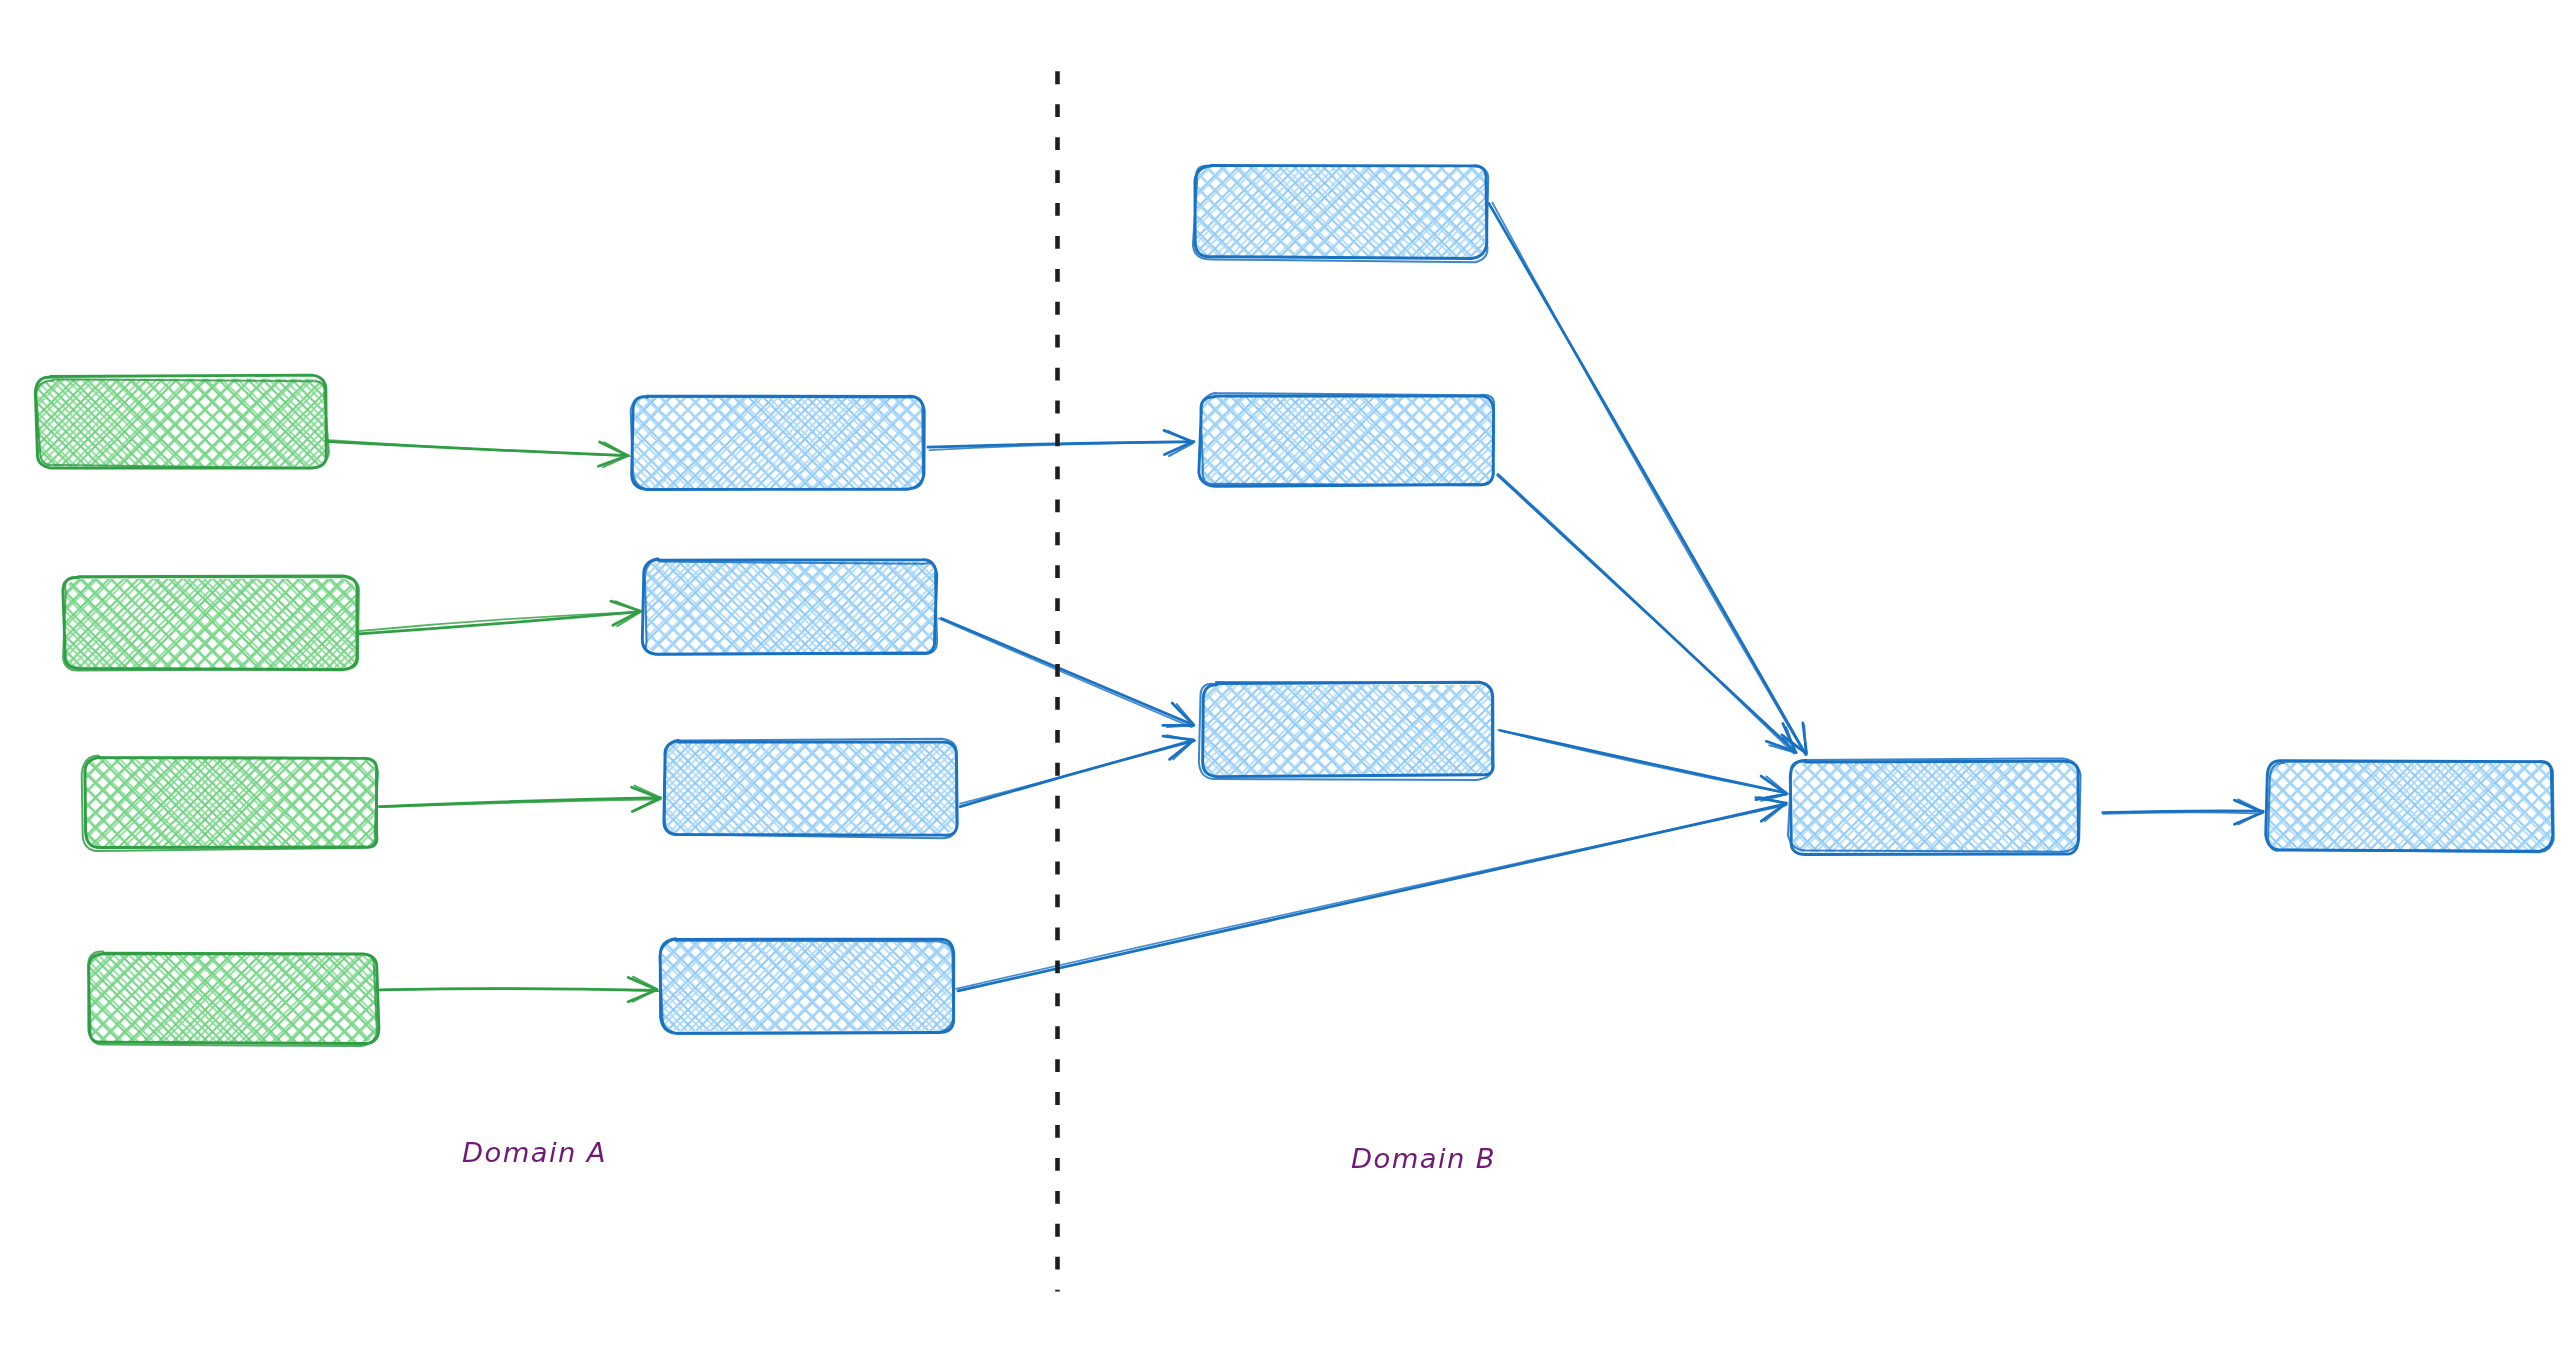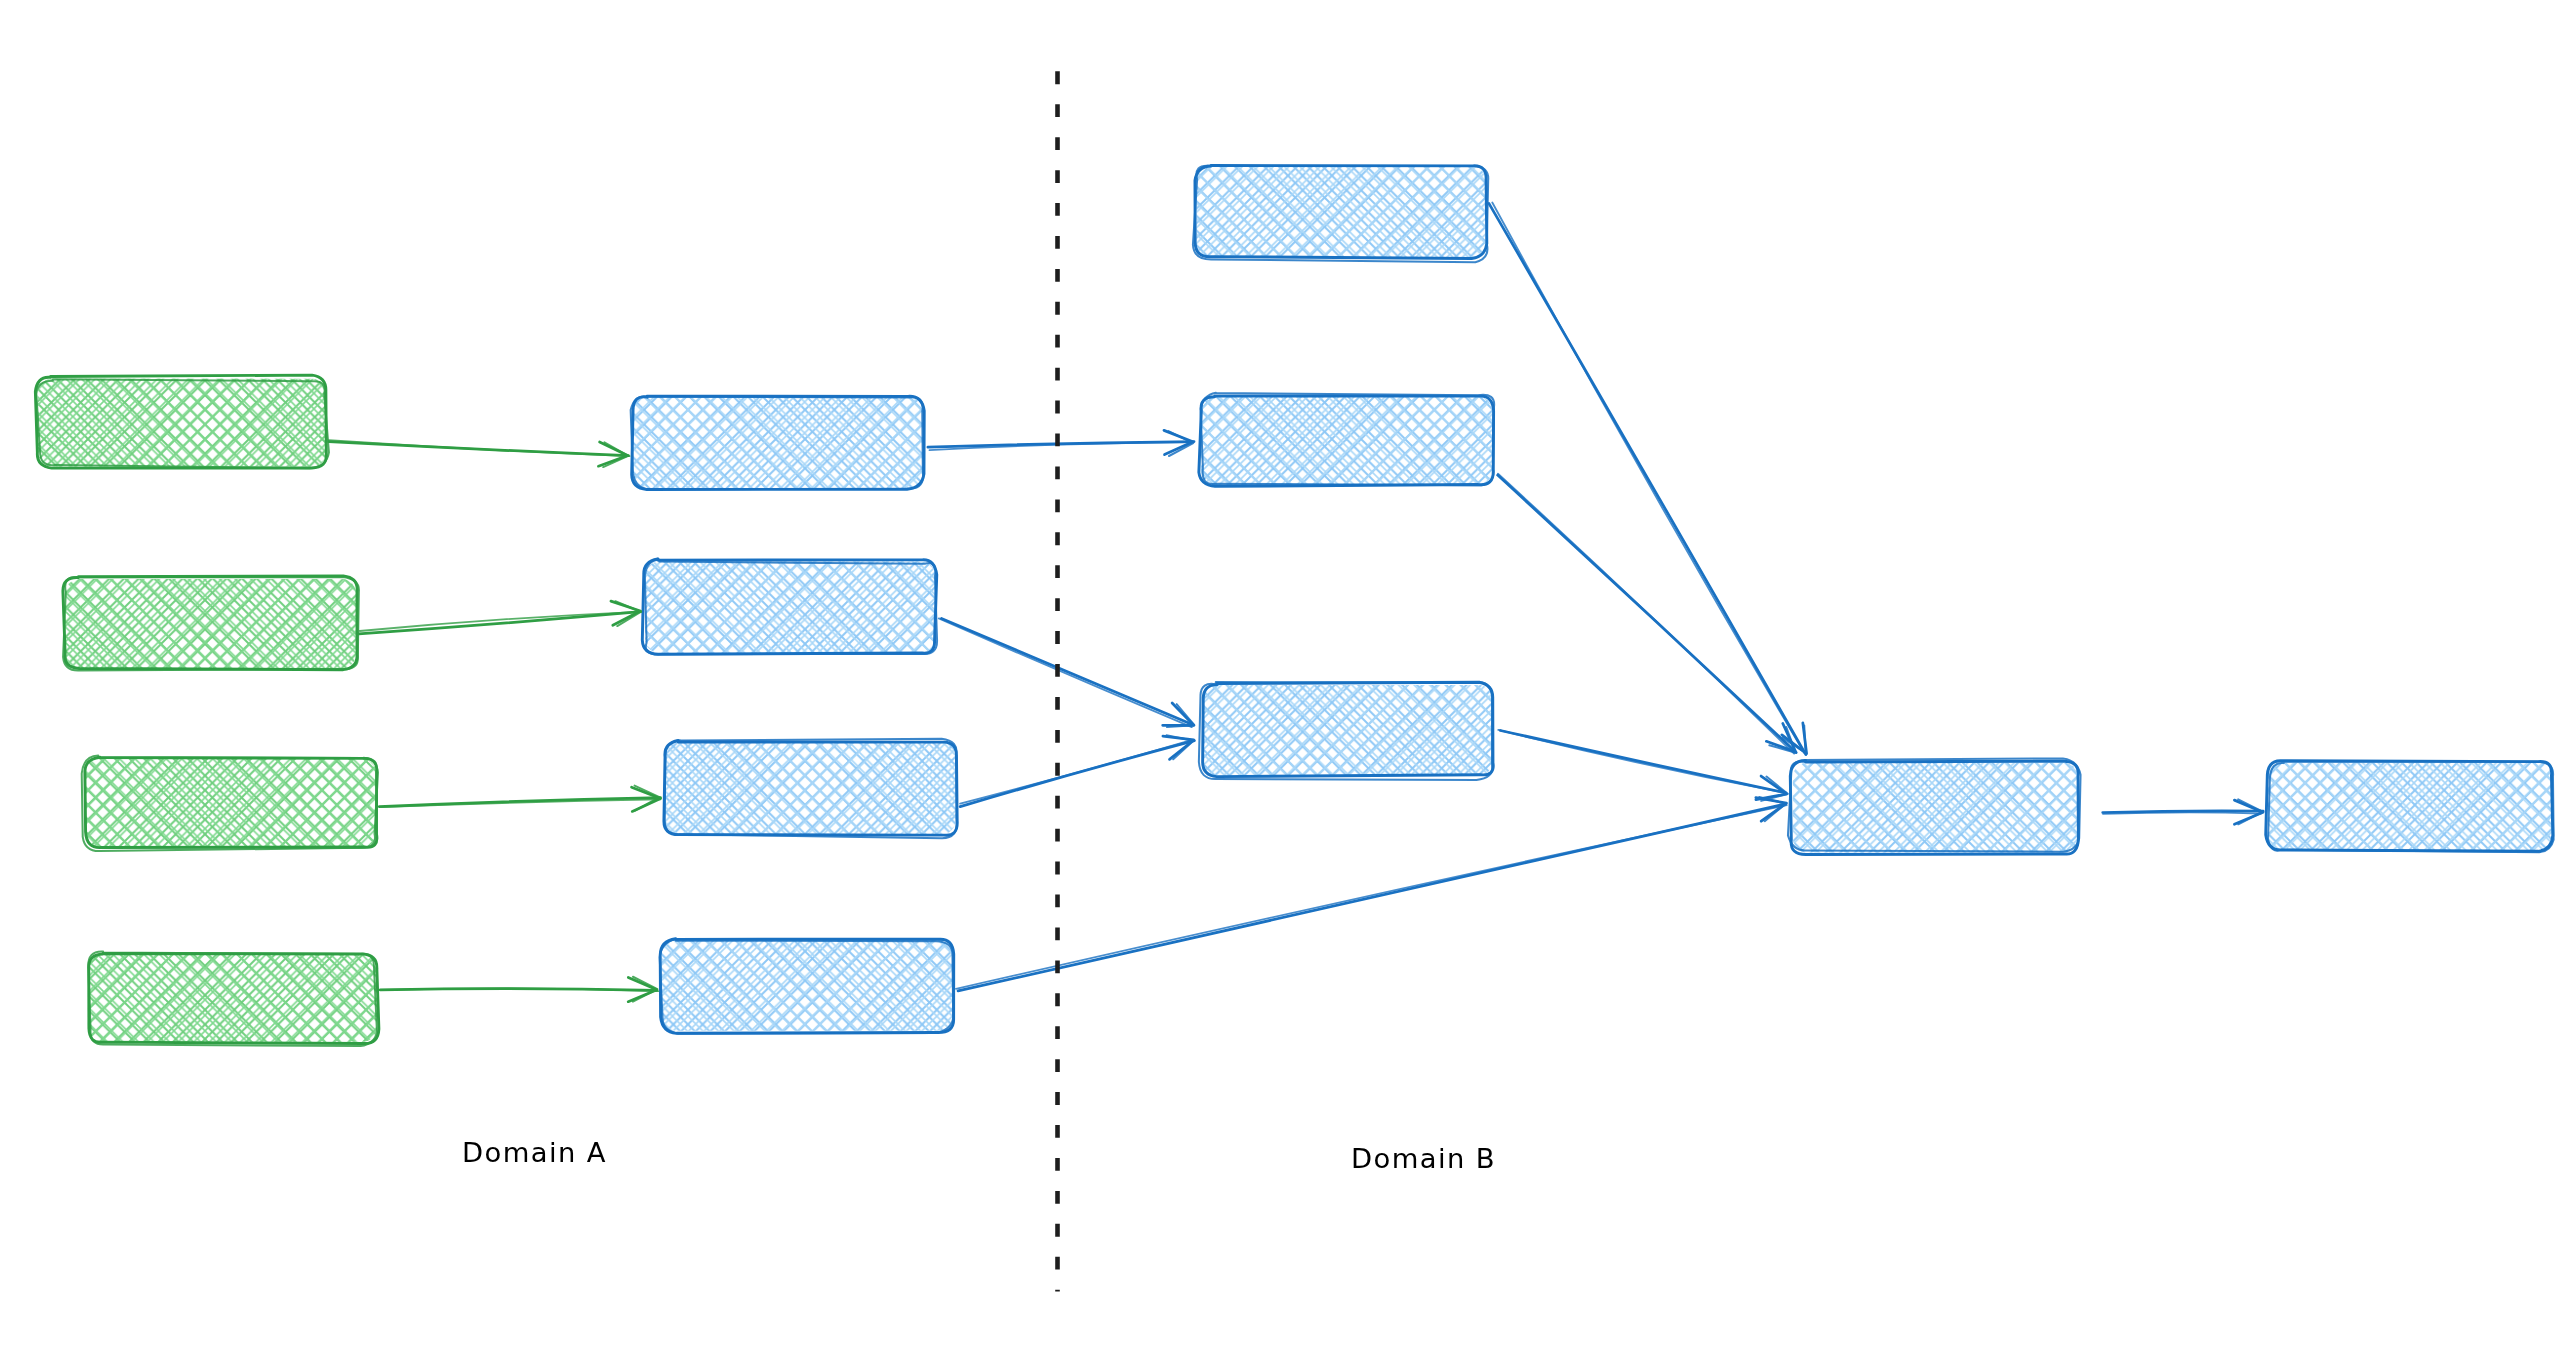--- a/index.html
+++ b/index.html
@@ -23,22 +23,23 @@
     left: 0;
     top: 0;
     width: 2576px;
     height: 1372px;
     display: block;
   }
   .domain-label {
     position: absolute;
     font-family: "DejaVu Sans", sans-serif;
     font-size: 27.4px;
+    font-style: italic;
     letter-spacing: 1.4px;
-    color: #000000;
+    color: #701a75;
     white-space: nowrap;
     user-select: none;
   }
 </style>
 </head>
 <body>
 
 <div id="canvas">
 
   <svg id="diagram-svg" viewBox="0 0 2816 1500" xmlns="http://www.w3.org/2000/svg">

